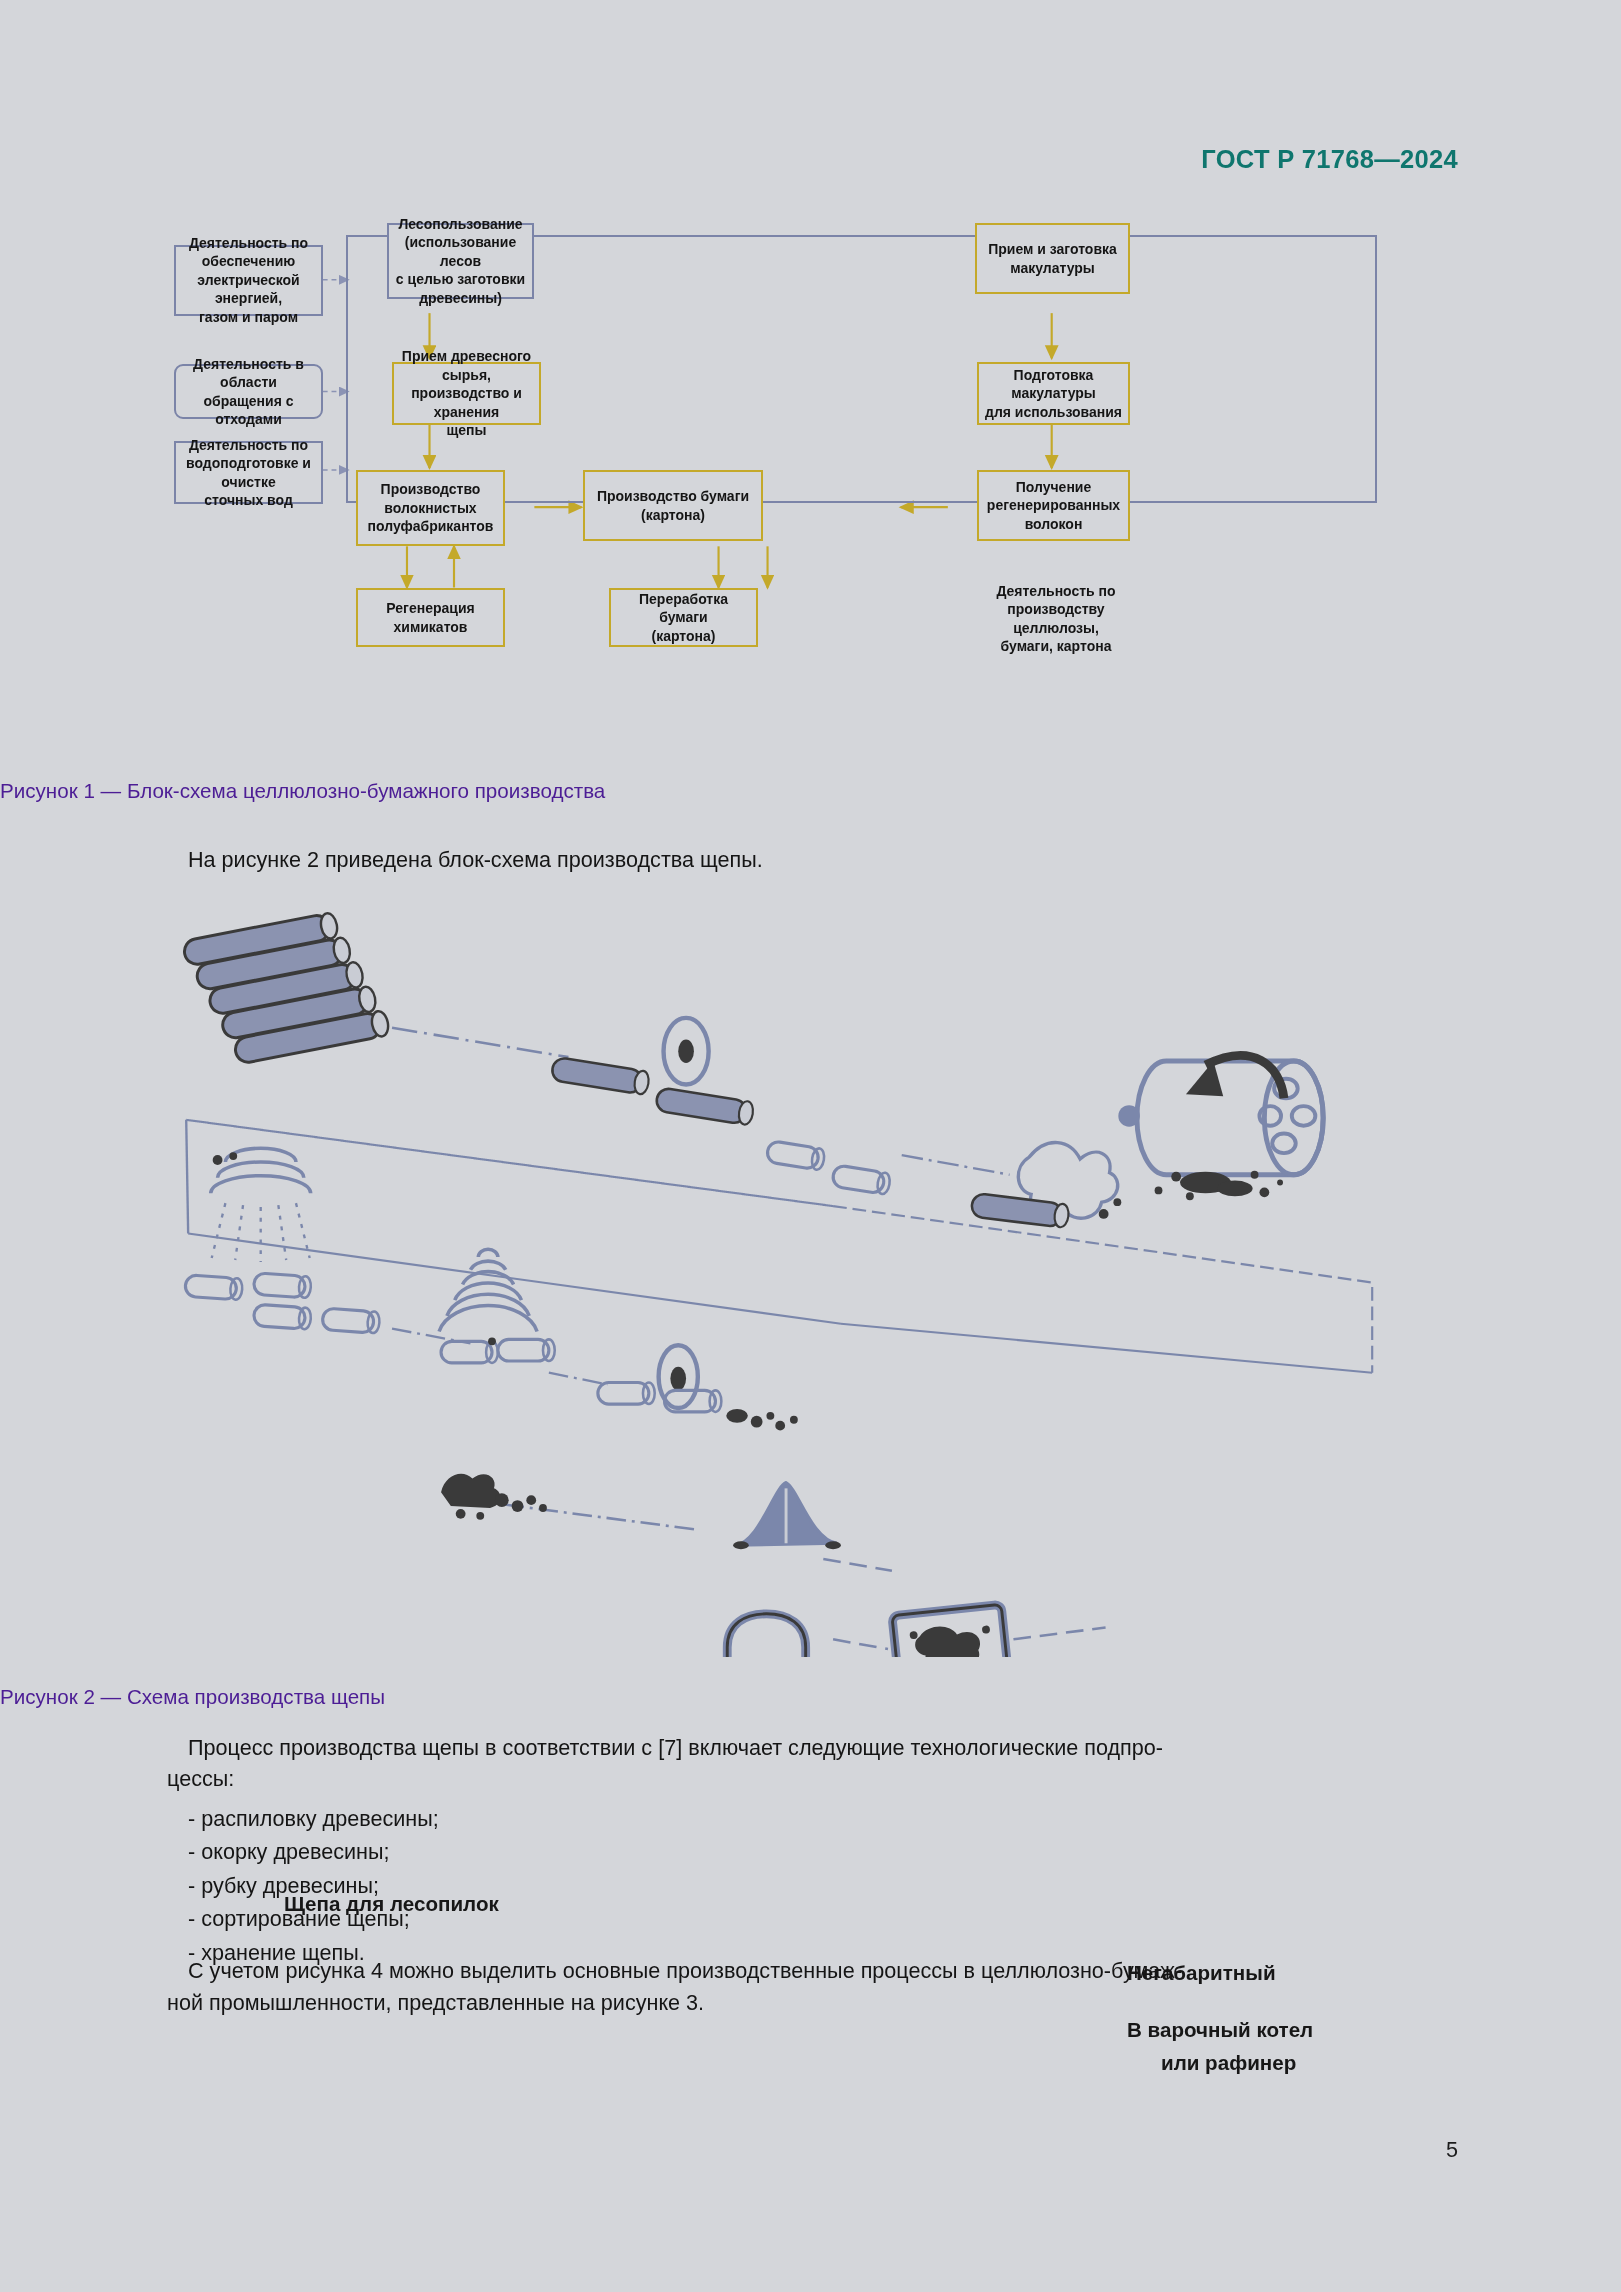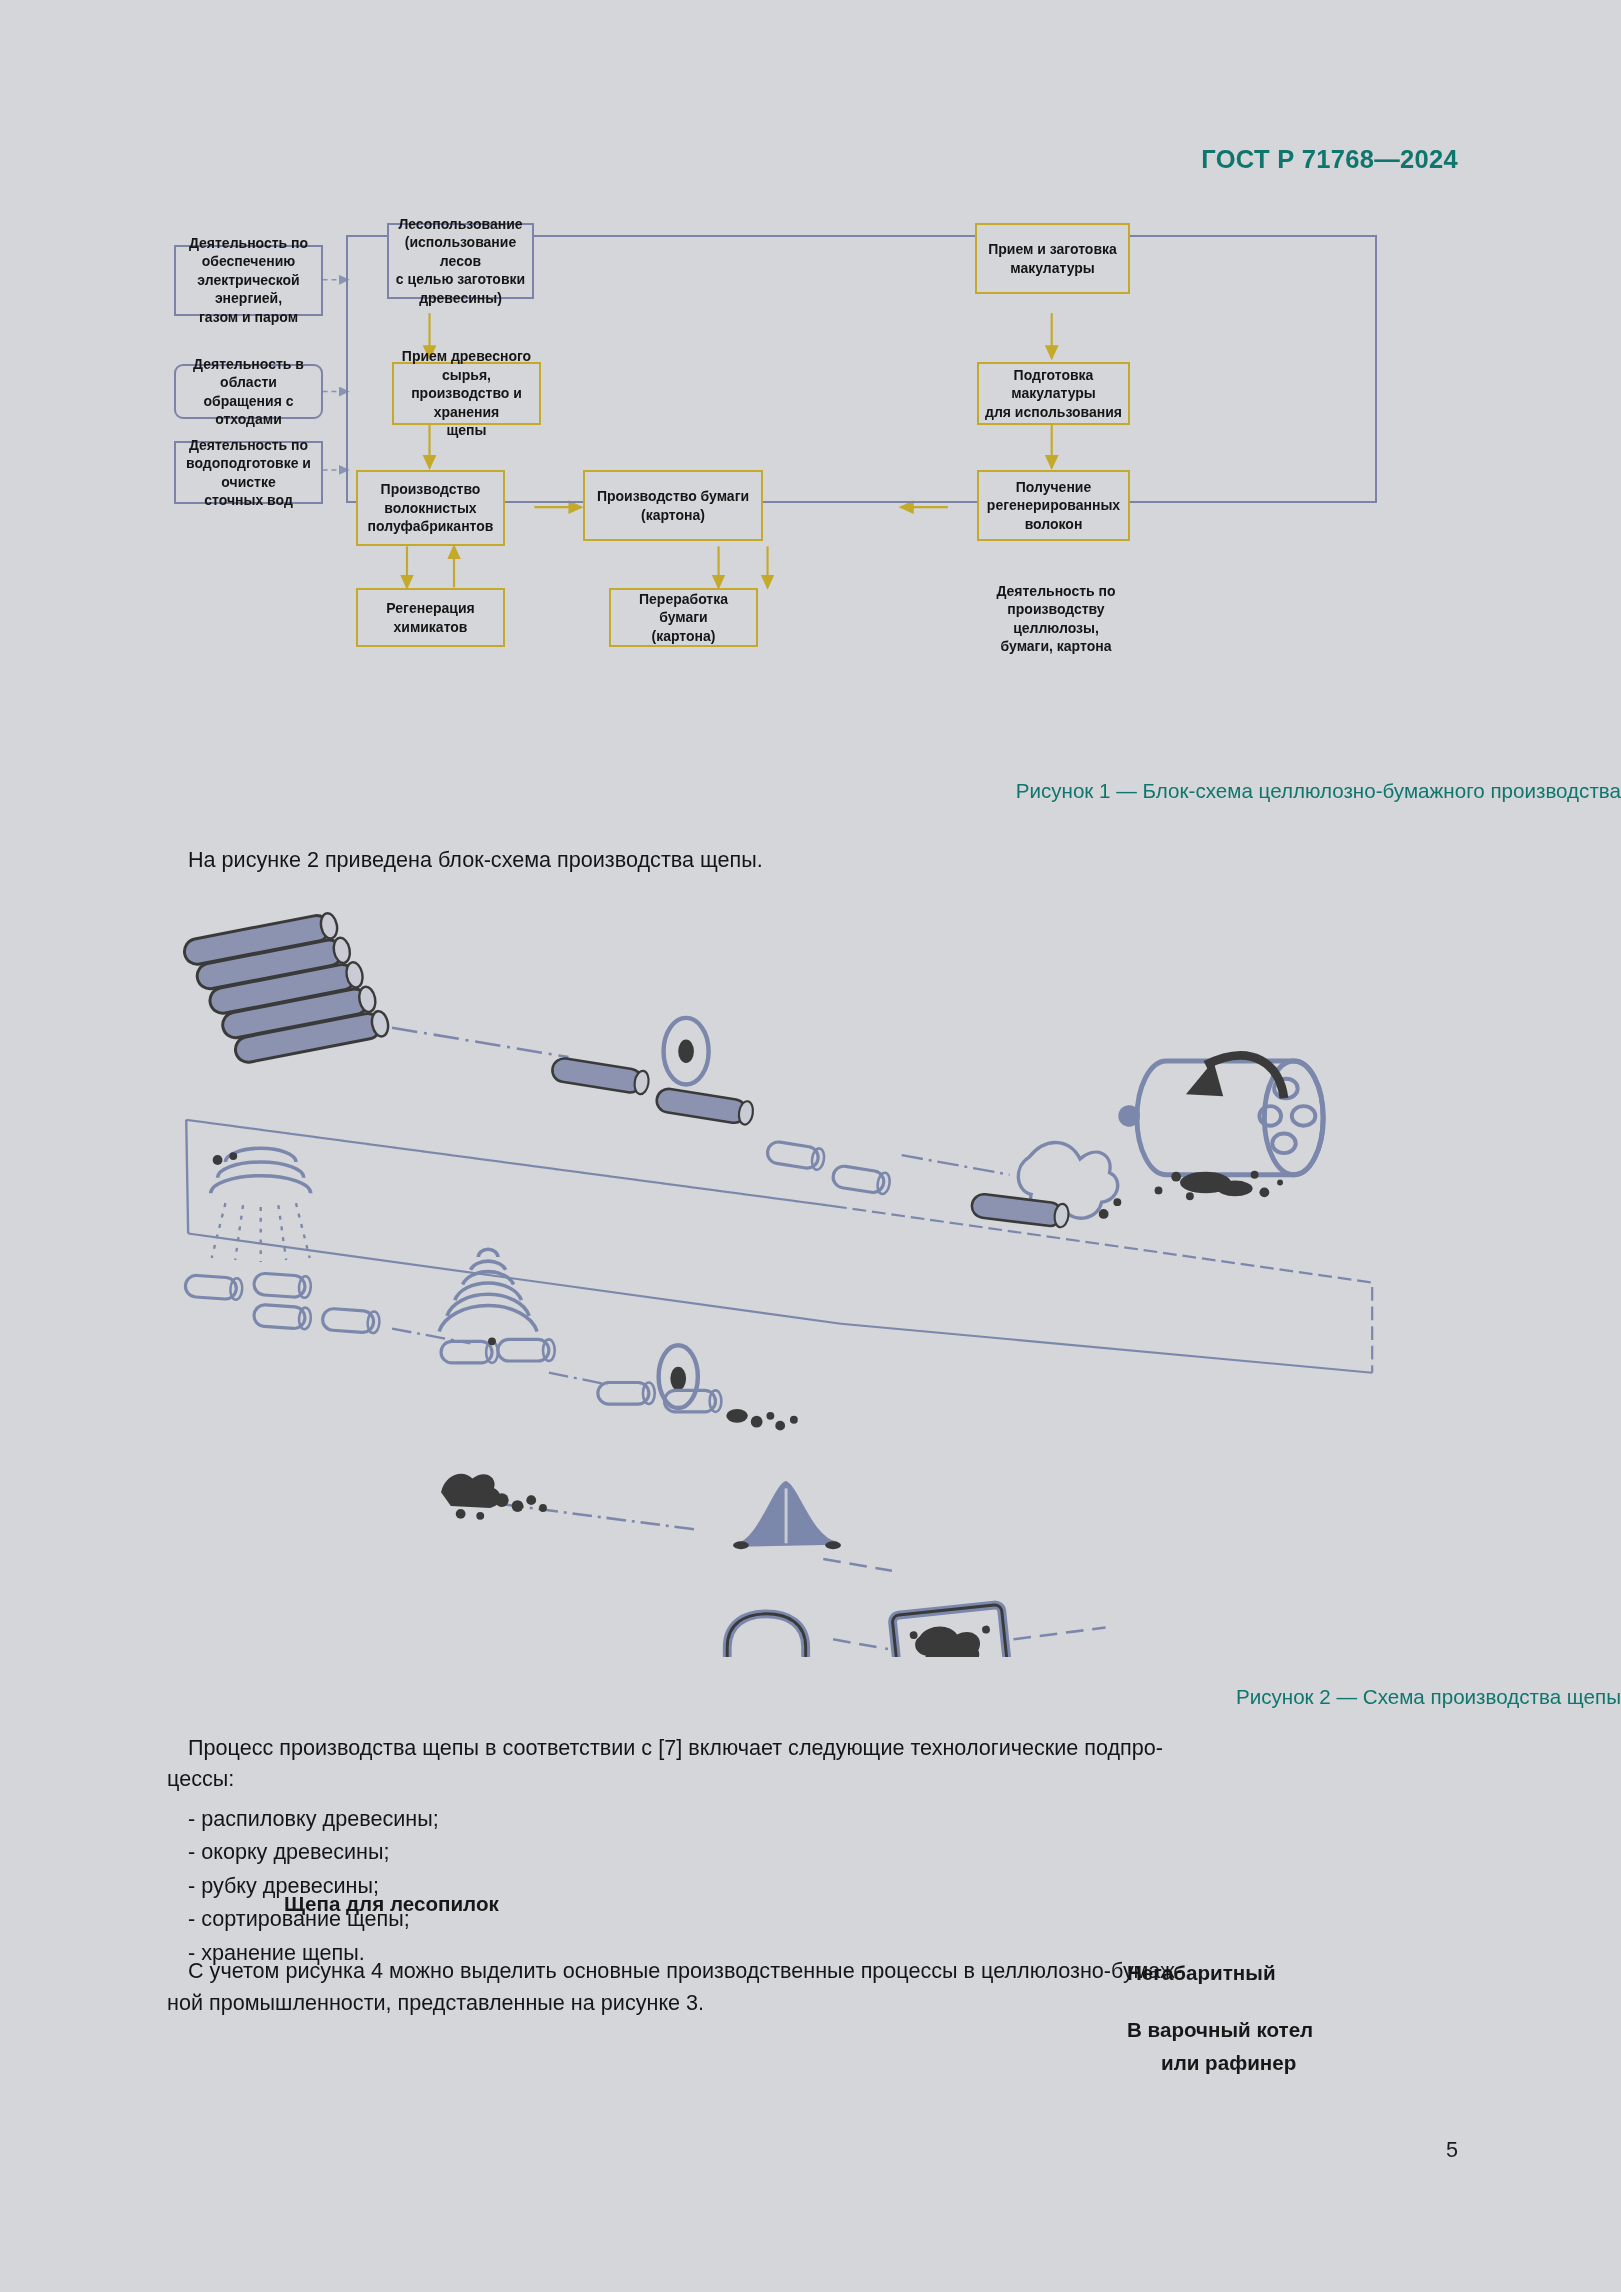--- a/index.html
+++ b/index.html
@@ -66,23 +66,23 @@
     box-sizing: border-box;
     background: transparent;
   }
 
   svg.wires { position: absolute; left: 0; top: 0; overflow: visible; }
 
   
   .caption {
     position: absolute;
     width: 100%;
-    text-align: right;
+    text-align: left;
     font-size: 20.6px;
-    color: #0f766e;
+    color: #4c1d95;
   }
   .para {
     position: absolute;
     font-size: 21.6px;
     line-height: 1.42;
     color: #151515;
   }
   .bullets {
     position: absolute;
     font-size: 21.6px;

